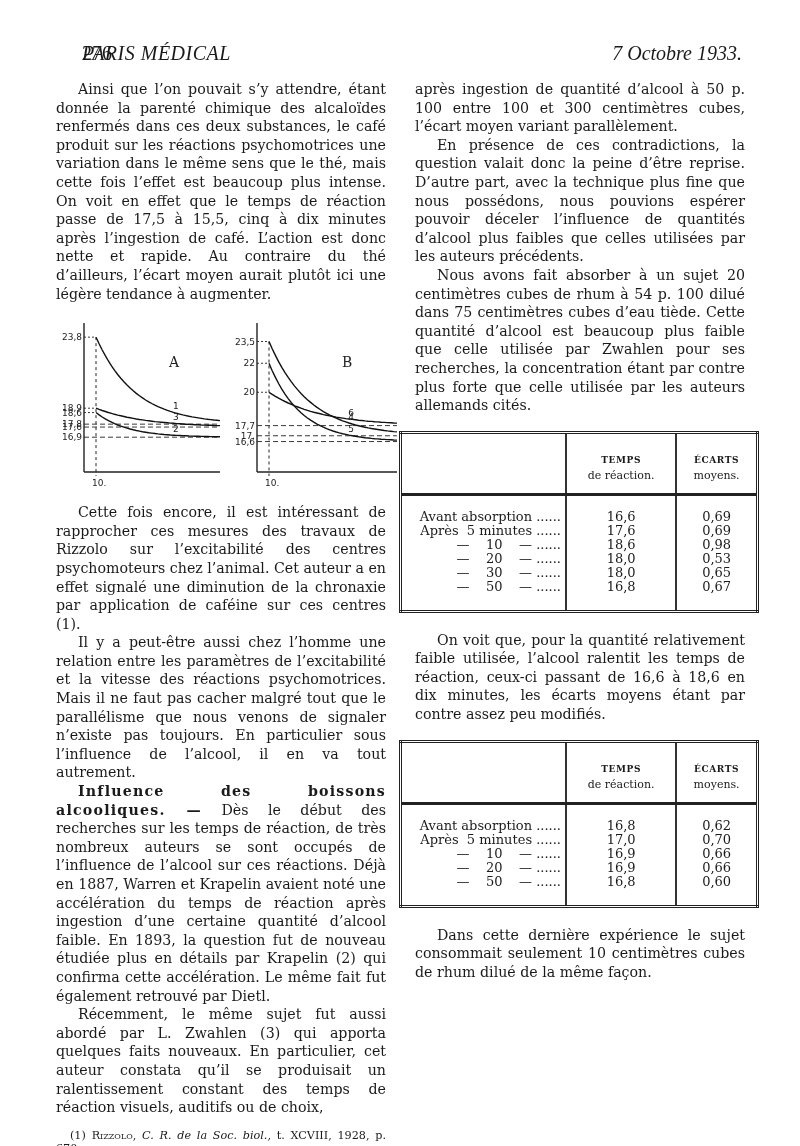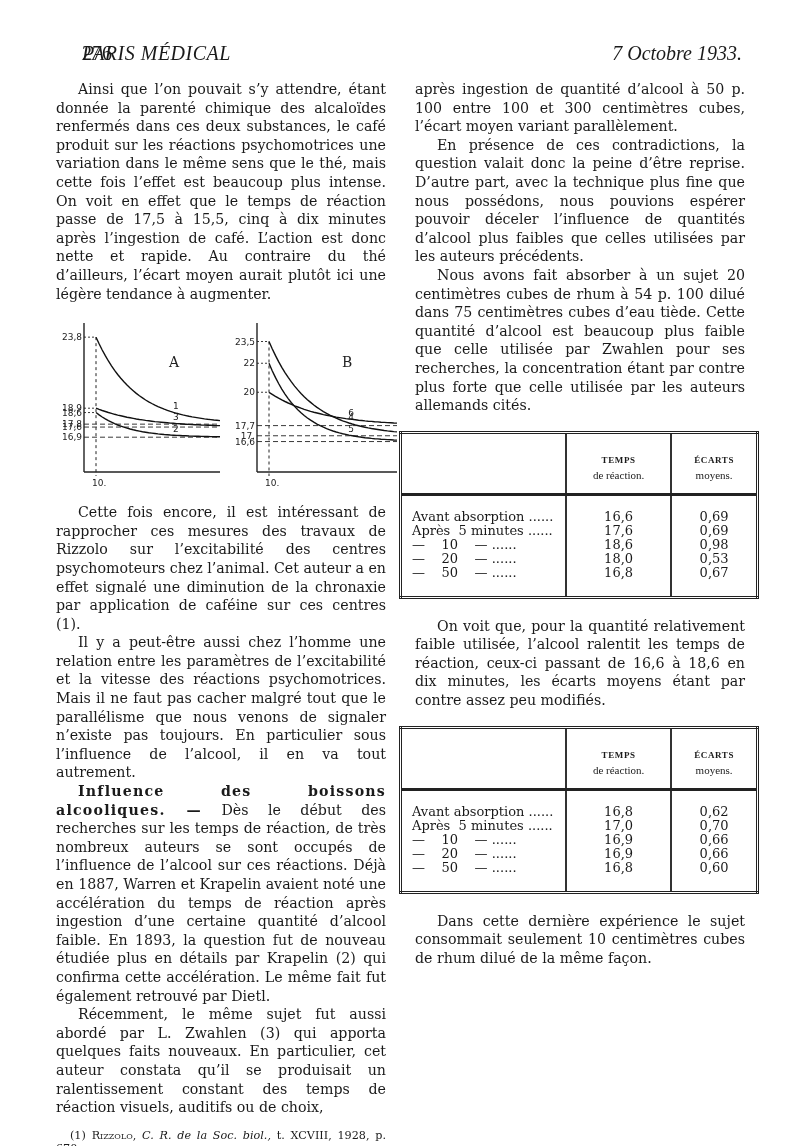--- a/index.html
+++ b/index.html
@@ -17,25 +17,25 @@
   .sec-title { font-weight: bold; letter-spacing: 1.2px; }
   .fig { position: relative; height: 170px; margin: 14px 0 16px -4px; }
   .fig svg { display: block; }
   .fig text { font-family: "DejaVu Sans", sans-serif; font-size: 9px; fill: #222; }
   .footnotes { margin-top: 12px; font-size: 11.2px; line-height: 13.4px; }
   .footnotes p { text-indent: 14px; }
   .sc { font-variant: small-caps; }
   .it { font-style: italic; }
   table.data { width: 360px; margin: 16px 0 18px -16px; border: 3px double #222; border-collapse: collapse;
                font-size: 13px; line-height: 14px; }
-  table.data th { font-weight: normal; font-size: 11px; padding: 18px 4px 10px; border-left: 2px solid #333; border-bottom: 3px solid #222; line-height: 15px; font-family: Liberation Serif, serif; }
+  table.data th { font-weight: normal; font-size: 11px; padding: 18px 4px 10px; border-left: 2px solid #333; border-bottom: 3px solid #222; line-height: 15px; }
   table.data th:first-child { border-left: none; width: 155px; }
   table.data th .cap { font-size: 9px; letter-spacing: 0.6px; font-weight: bold; }
   table.data td { padding: 0 4px; border-left: 2px solid #333; text-align: center; }
-  table.data td:first-child { border-left: none; text-align: left; padding-left: 10px; white-space: nowrap; }
+  table.data td:first-child { border-left: none; text-align: right; padding-left: 10px; white-space: nowrap; }
   table.data tr.first td { padding-top: 14px; }
   table.data tr.last td { padding-bottom: 16px; }
 </style>
 </head>
 <body>
 
 <div class="header">
   <span class="pageno">276</span>
   <span class="journal">PARIS MÉDICAL</span>
   <span class="date">7 Octobre 1933.</span>
@@ -133,20 +133,25 @@
         <tr>
           <td style="white-space: pre;">—    10    — ......</td>
           <td>18,6</td>
           <td>0,98</td>
         </tr>
         <tr>
           <td style="white-space: pre;">—    20    — ......</td>
           <td>18,0</td>
           <td>0,53</td>
         </tr>
+        <tr>
+          <td style="white-space: pre;">—    30    — ......</td>
+          <td>18,0</td>
+          <td>0,65</td>
+        </tr>
         <tr class="last">
           <td style="white-space: pre;">—    50    — ......</td>
           <td>16,8</td>
           <td>0,67</td>
         </tr>
       </tbody>
   </table>
 
   <p>On voit que, pour la quantité relativement faible utilisée, l’alcool ralentit les temps de réaction, ceux-ci passant de 16,6 à 18,6 en dix minutes, les écarts moyens étant par contre assez peu modifiés.</p>
 

